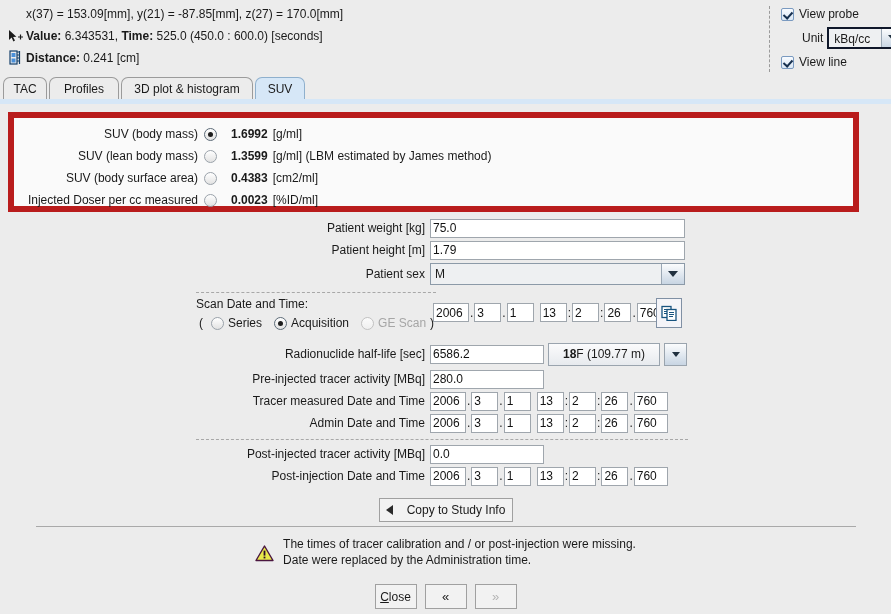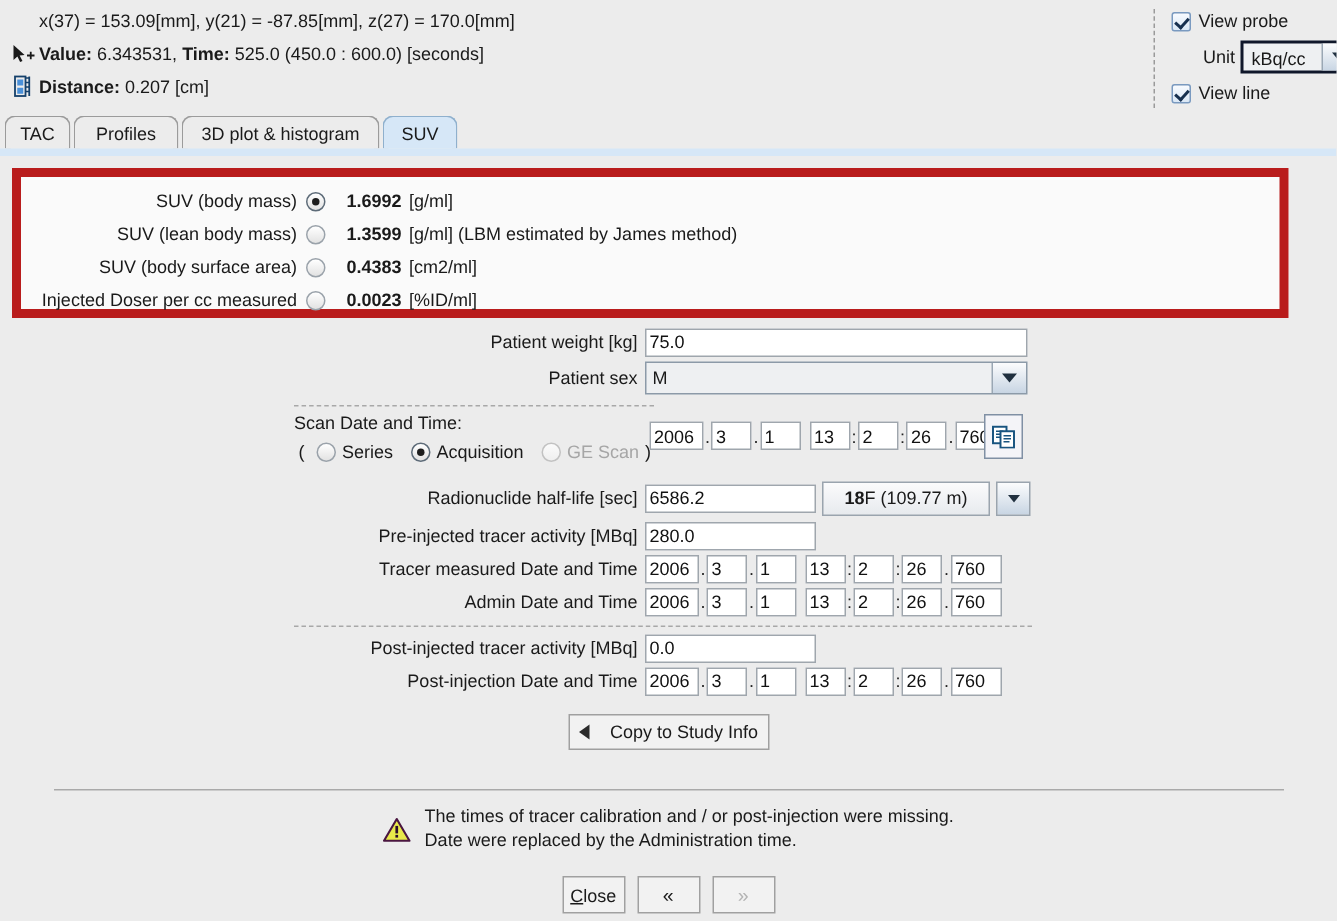--- a/index.html
+++ b/index.html
@@ -191,21 +191,21 @@
       <div class="hdr-row">
         <div class="hdr-icon">
           <svg width="15" height="16" viewBox="0 0 15 16">
             <rect x="2" y="1" width="7" height="13" fill="none" stroke="#14406b" stroke-width="1.2"></rect>
             <rect x="3.5" y="3" width="4" height="4" fill="#4a90d9"></rect>
             <rect x="3.5" y="8.5" width="4" height="4" fill="#4a90d9"></rect>
             <path d="M11.5 1 v13" stroke="#14406b" stroke-width="1.2"></path>
             <path d="M9 2 h3 M9 5 h3 M9 8 h3 M9 11 h3" stroke="#14406b" stroke-width="1"></path>
           </svg>
         </div>
-        <div class="hdr-text"><b>Distance:</b><span> 0.207 [cm]</span></div>
+        <div class="hdr-text"><b>Distance:</b><span> 0.241 [cm]</span></div>
       </div>
     </div>
 
     <div class="hdr-right">
       <div class="vdots"></div>
       <div class="cb-row">
         <div class="checkbox checked"></div>
         <span>View probe</span>
       </div>
       <div class="unit-row">
@@ -259,20 +259,24 @@
     </div>
   </div>
 
   <div class="form">
 
     <div class="frow">
       <div class="flabel">Patient weight [kg]</div>
       <input class="txt w255" value="75.0" style="">
     </div>
 
+    <div class="frow">
+      <div class="flabel">Patient height [m]</div>
+      <input class="txt w255" value="1.79" style="">
+    </div>
 
     <div class="frow" style="height:24px;">
       <div class="flabel">Patient sex</div>
       <div class="selbox">
         <div class="sval">M</div>
         <div class="sarr">
             <div class="tri-down"></div>
           </div>
       </div>
     </div>

